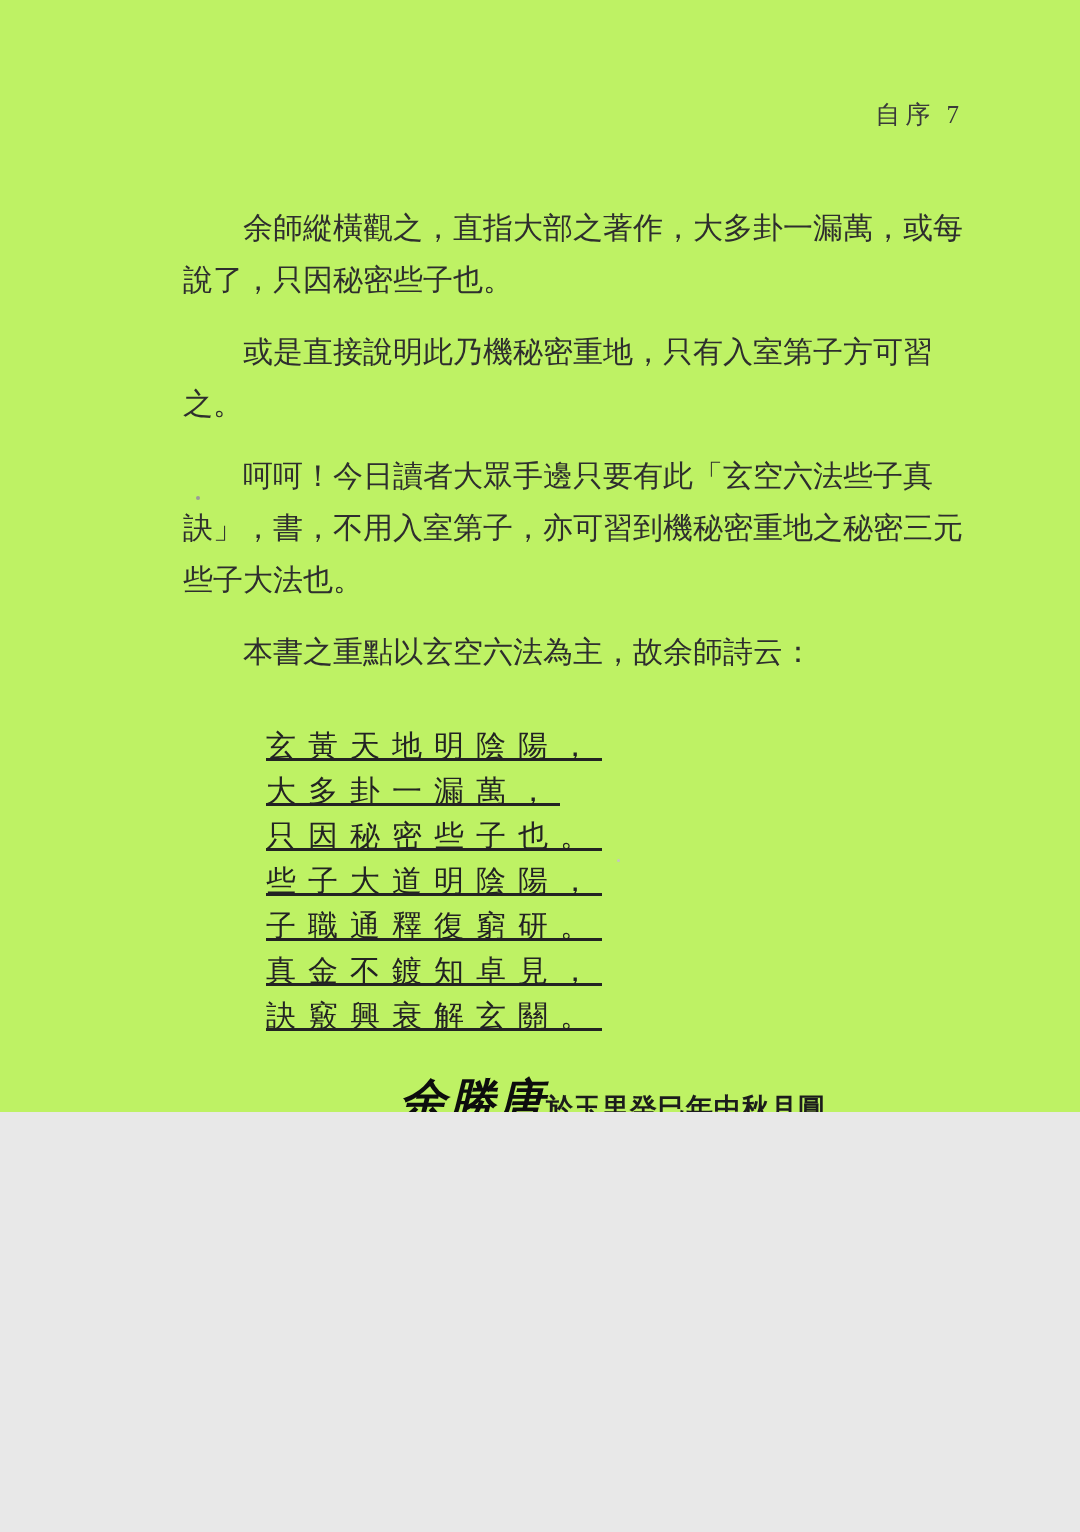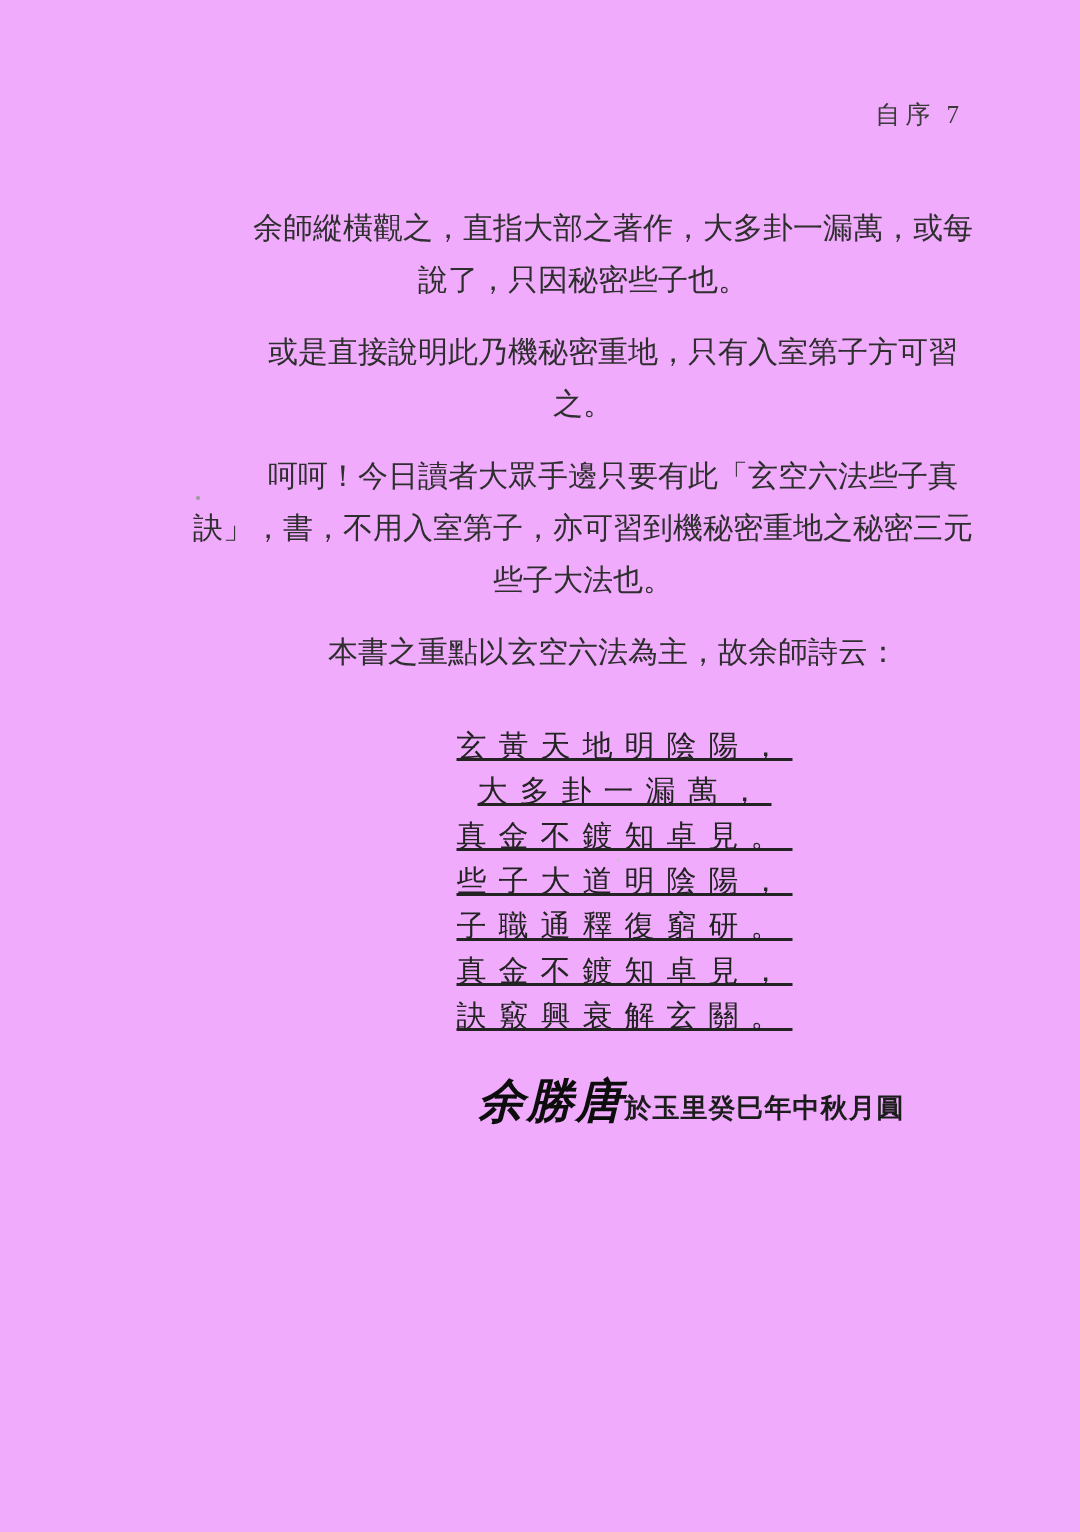--- a/index.html
+++ b/index.html
@@ -3,42 +3,41 @@
 <meta charset="utf-8">
 <style>
   html, body {
     margin: 0;
     padding: 0;
     background: #e8e8e8;
   }
   .page {
     position: relative;
     width: 1080px;
-    height: 1532px;
+    height: 1112px;
     margin: 0 auto;
-    background: #f0abfc;
+    background: #bef264;
     font-family: "Liberation Serif", "DejaVu Serif", serif;
     color: #2b2b2b;
     overflow: hidden;
   }
   .page-header {
     position: absolute;
     top: 98px;
     right: 116px;
     font-size: 25px;
     letter-spacing: 5px;
     color: #3a3a3a;
     white-space: nowrap;
   }
   .content {
     position: absolute;
     left: 183px;
     top: 202px;
     width: 800px;
-    text-align: center;
   }
   .para {
     margin: 0 0 20px 0;
     font-size: 30px;
     line-height: 52px;
     color: #2e2e2e;
   }
   .bline {
     display: block;
     white-space: nowrap;
@@ -115,21 +114,21 @@
       <span class="bline">些子大法也。</span>
     </p>
 
     <p class="para">
       <span class="bline indent">本書之重點以玄空六法為主，故余師詩云：</span>
     </p>
 
     <div class="poem">
       <span class="bline">玄黃天地明陰陽，</span>
       <span class="bline">大多卦一漏萬，</span>
-      <span class="bline">真金不鍍知卓見。</span>
+      <span class="bline">只因秘密些子也。</span>
       <span class="bline">些子大道明陰陽，</span>
       <span class="bline">子職通釋復窮研。</span>
       <span class="bline">真金不鍍知卓見，</span>
       <span class="bline">訣竅興衰解玄關。</span>
     </div>
 
     <div class="signature">
       <span class="sig-name">余勝唐</span><span class="sig-note">於玉里癸巳年中秋月圓</span>
     </div>
 

